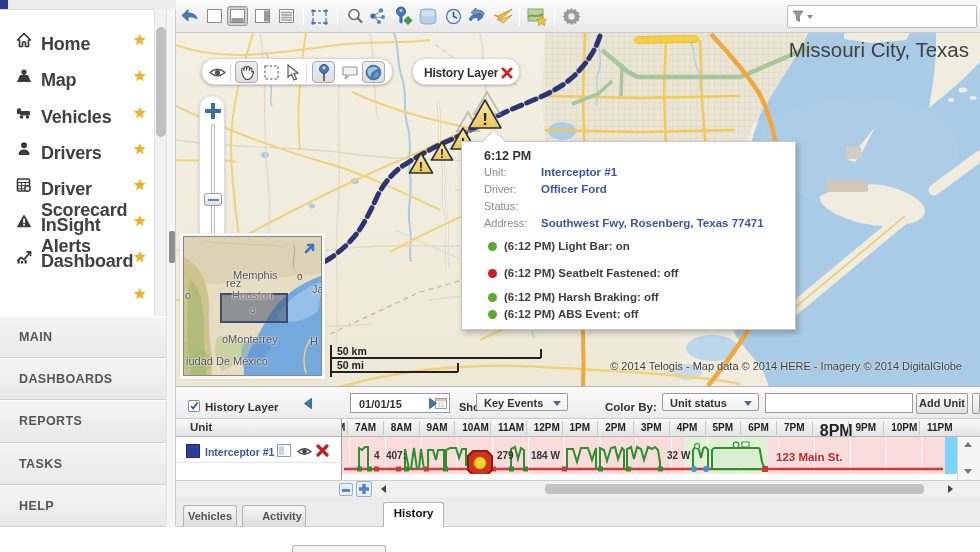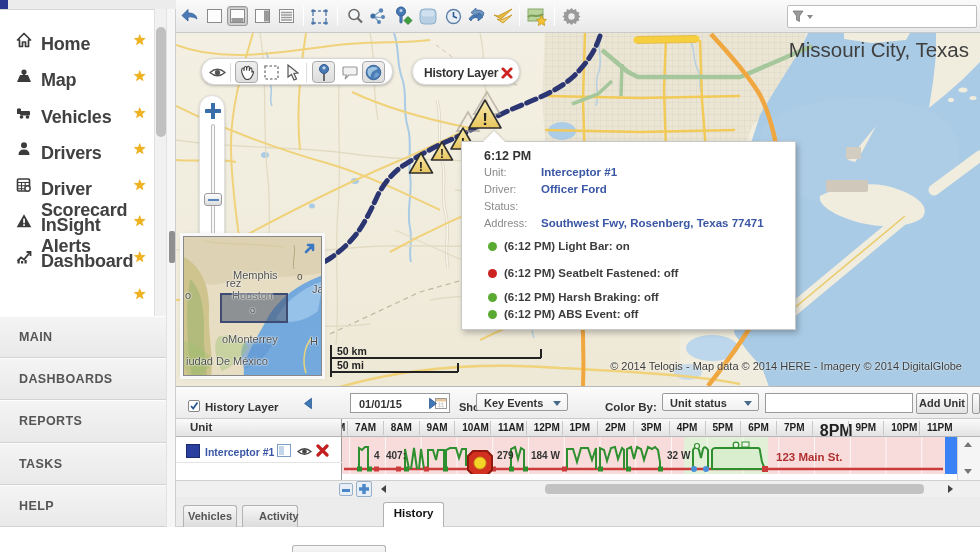--- a/index.html
+++ b/index.html
@@ -485,21 +485,21 @@
       </div>
     <span class="abs" style="left:429px;top:14px;font-size:11.5px;font-weight:bold;color:#333;">Color By:</span>
     <div class="sel1 abs" style="left:486px;width:97px;">
         <span>Unit status</span>
       </div>
     <div class="abs" style="left:589px;top:6px;width:148px;height:20px;background:#fff;border:1px solid #9a9a9a;"></div>
     <div class="abs" style="left:740px;top:6px;width:52px;height:21px;background:linear-gradient(#fdfdfd,#e2e2e2);border:1px solid #9a9a9a;border-radius:2px;text-align:center;font-size:11px;font-weight:bold;color:#333;line-height:19px;">Add Unit</div>
     <div class="abs" style="left:796px;top:6px;width:8px;height:21px;background:linear-gradient(#fdfdfd,#e2e2e2);border:1px solid #9a9a9a;border-radius:2px;"></div>
   </div>
 
-  <div id="timeline" class="abs" style="left:176px;top:419px;width:804px;height:78px;background:#3b82f6;">
+  <div id="timeline" class="abs" style="left:176px;top:419px;width:804px;height:78px;background:#7dd3fc;">
 
     <div class="abs" style="left:0;top:0;width:166px;height:18px;background:linear-gradient(#fafafa,#e3e3e3);border-bottom:1px solid #b5b5b5;border-right:1px solid #9a9a9a;">
       <span style="position:absolute;left:14px;top:2px;font-size:11.5px;font-weight:bold;color:#333;">Unit</span>
     </div>
     <div id="thead" class="abs" style="left:166px;top:0;width:615px;height:18px;background:linear-gradient(#fafafa,#e3e3e3);border-bottom:1px solid #b5b5b5;overflow:hidden;">
         <span style="position:absolute;left:-5px;top:3px;font-size:10px;font-weight:bold;color:#222;">M</span>
         <span style="position:absolute;left:13px;top:3px;font-size:10px;font-weight:bold;color:#222;">7AM</span>
         <span style="position:absolute;left:5px;top:2px;width:1px;height:14px;background:#c8c8c8;"></span>
         <span style="position:absolute;left:48.75px;top:3px;font-size:10px;font-weight:bold;color:#222;">8AM</span>
         <span style="position:absolute;left:40.75px;top:2px;width:1px;height:14px;background:#c8c8c8;"></span>
@@ -638,18 +638,18 @@
             <path d="M7 2 V12 M2 7 H12" stroke="#4a86c8" stroke-width="3.4"></path>
           </svg></div>
       <div class="abs" style="left:205px;top:4px;width:0;height:0;border-top:4px solid transparent;border-bottom:4px solid transparent;border-right:5px solid #444;"></div>
       <div class="abs" style="left:369px;top:3px;width:379px;height:10px;background:#c2c2c2;border-radius:4px;"></div>
       <div class="abs" style="left:772px;top:4px;width:0;height:0;border-top:4px solid transparent;border-bottom:4px solid transparent;border-left:5px solid #444;"></div>
     </div>
   </div>
 
   <div id="tabbar" class="abs" style="left:176px;top:497px;width:804px;height:30px;background:#ececec;border-bottom:1px solid #d0d0d0;">
     <div class="tab" style="left:7px;width:54px;">Vehicles</div>
-    <div class="tab" style="left:66px;width:56px;padding-left:16px;">Activity</div>
+    <div class="tab" style="left:66px;width:64px;padding-left:16px;">Activity</div>
     <div class="tab" style="left:116px;width:94px;margin-top:40px;">Road Edits</div>
     <div class="tab tabsel" style="left:207px;width:61px;">History</div>
   </div>
 
 </div>
 
 </body></html>

